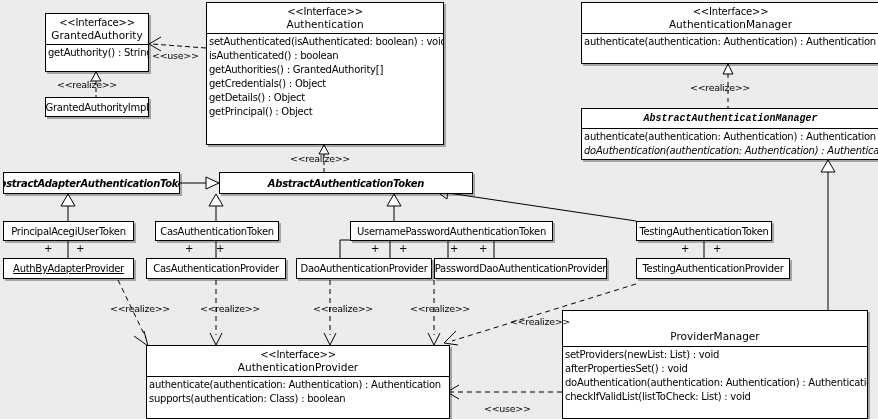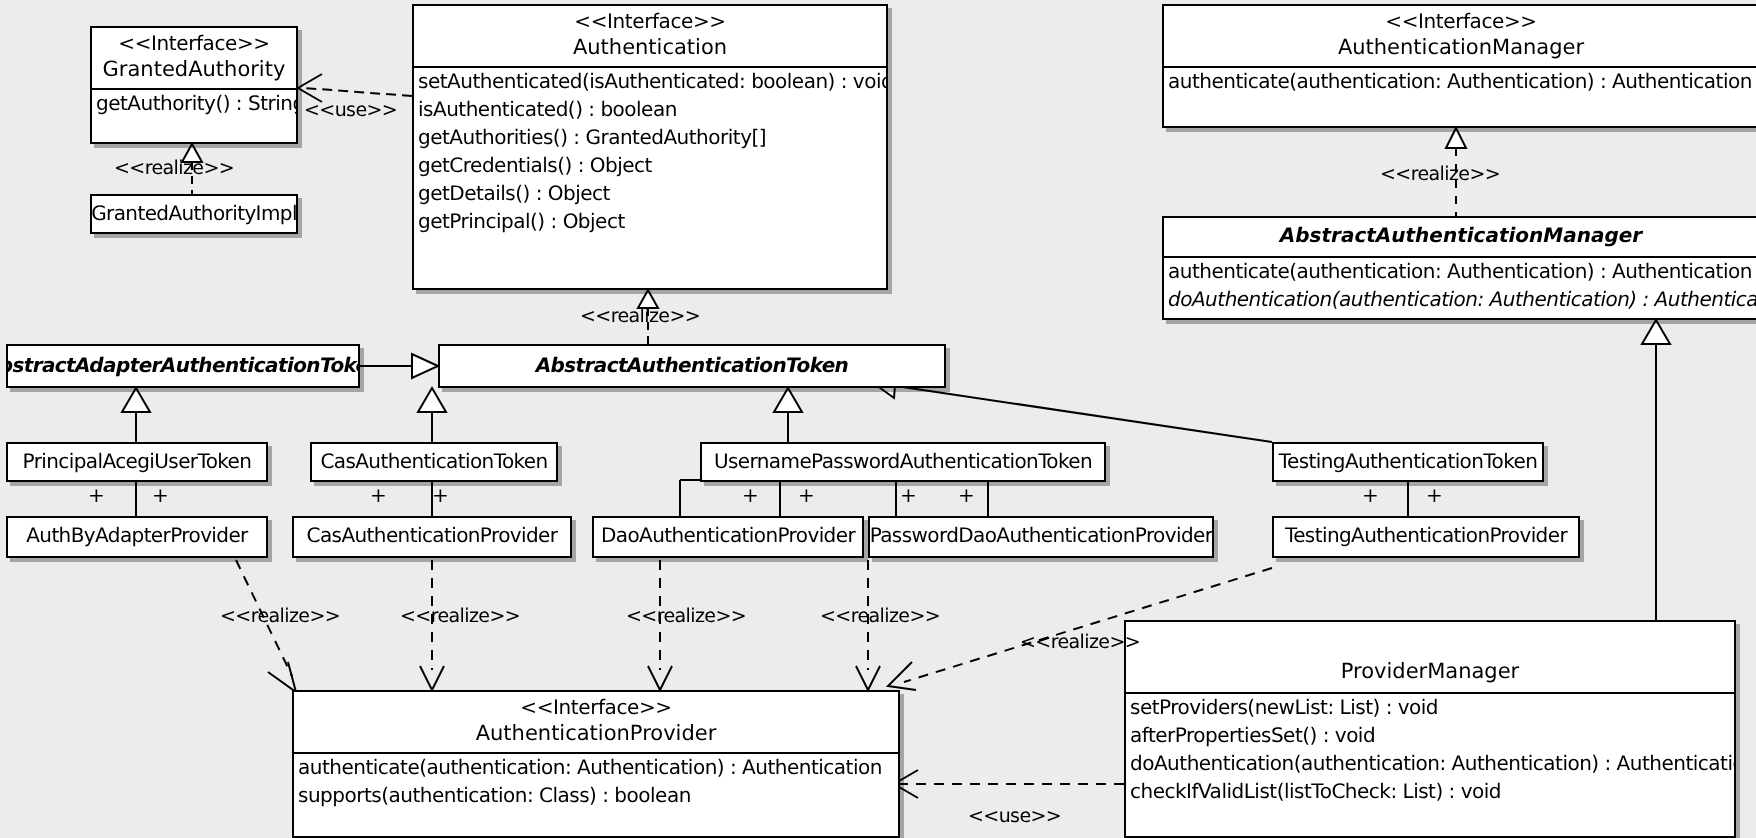--- a/index.html
+++ b/index.html
@@ -39,21 +39,21 @@
     display: block;
     font-size: 10px;
     letter-spacing: -0.2px;
     white-space: nowrap;
   }
   .cname {
     display: block;
     font-size: 10.5px;
     white-space: nowrap;
   }
-  .cname.ital { font-style: italic; font-weight: bold; font-size: 10px; }
+  .cname.ital { font-style: italic; font-weight: bold; font-size: 10px; font-family: Liberation Mono, monospace; }
   .divider {
     border-top: 1px solid #000000;
     height: 0;
     font-size: 0;
     line-height: 0;
   }
   .ops {
     padding: 1px 0 1px 2px;
   }
   .op {
@@ -264,21 +264,21 @@
   </div>
 
   <div class="cls" style="left:350px; top:221px; width:203px; height:20px;">
     <div class="simple">UsernamePasswordAuthenticationToken</div>
   </div>
 
   <div class="cls" style="left:636px; top:221px; width:136px; height:20px;">
     <div class="simple">TestingAuthenticationToken</div>
   </div>
 
-  <div class="cls" style="left:3px; top:258px; width:131px; height:21px;">
+  <div class="cls" style="left:3px; top:258px; width:131px; height:21px;text-decoration:underline;">
     <div class="simple">AuthByAdapterProvider</div>
   </div>
 
   <div class="cls" style="left:146px; top:258px; width:140px; height:21px;">
     <div class="simple">CasAuthenticationProvider</div>
   </div>
 
   <div class="cls" style="left:296px; top:258px; width:136px; height:21px;">
     <div class="simple">DaoAuthenticationProvider</div>
   </div>

